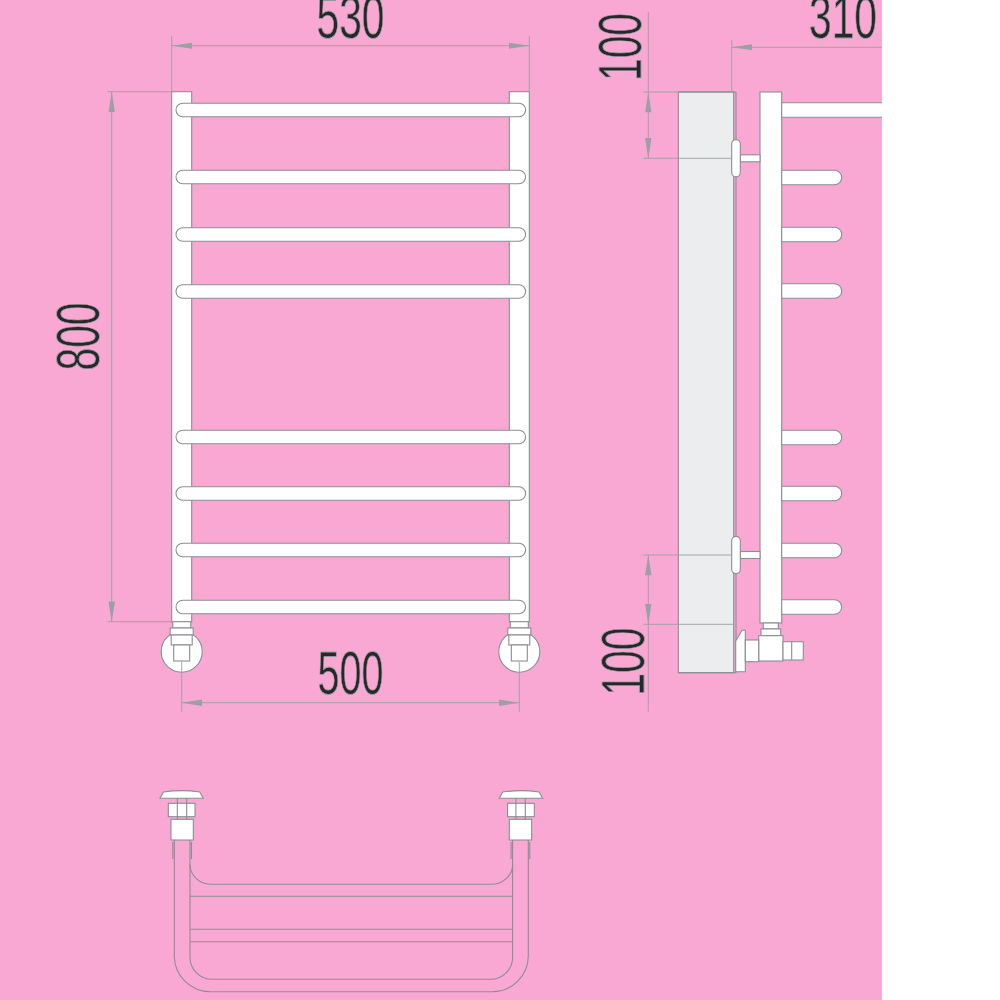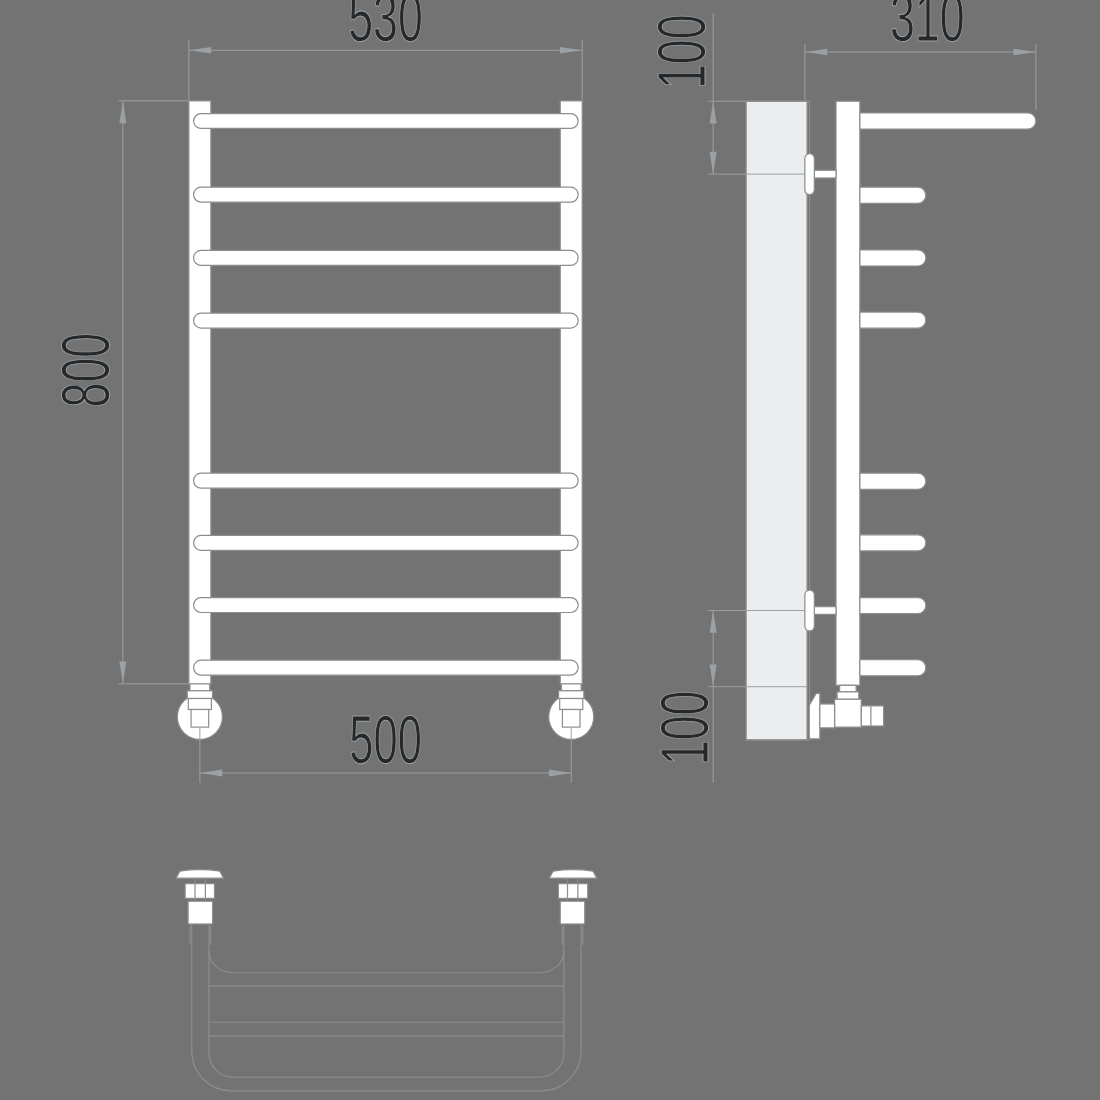--- a/index.html
+++ b/index.html
@@ -1,16 +1,16 @@
 <!DOCTYPE html>
 <html><head>
 <meta charset="utf-8">
 <style>
   html,body{margin:0;padding:0;background:#ffffff;}
-  .stage{width:1000px;height:1000px;position:relative;background:#737373;overflow:hidden;}
+  .stage{width:882px;height:1000px;position:relative;background:#f9a8d4;overflow:hidden;}
   svg{display:block;}
   .outline{stroke:#8a8e91;stroke-width:1.1;fill:none;}
   .dim{stroke:#9aa0a3;stroke-width:0.9;fill:none;}
   .dimarrow{fill:#9aa0a3;stroke:none;}
   .dimtext{
     fill:#26282a;
     font-family:"Liberation Sans", sans-serif;
     font-size:62px;
     text-anchor:middle;
   }

